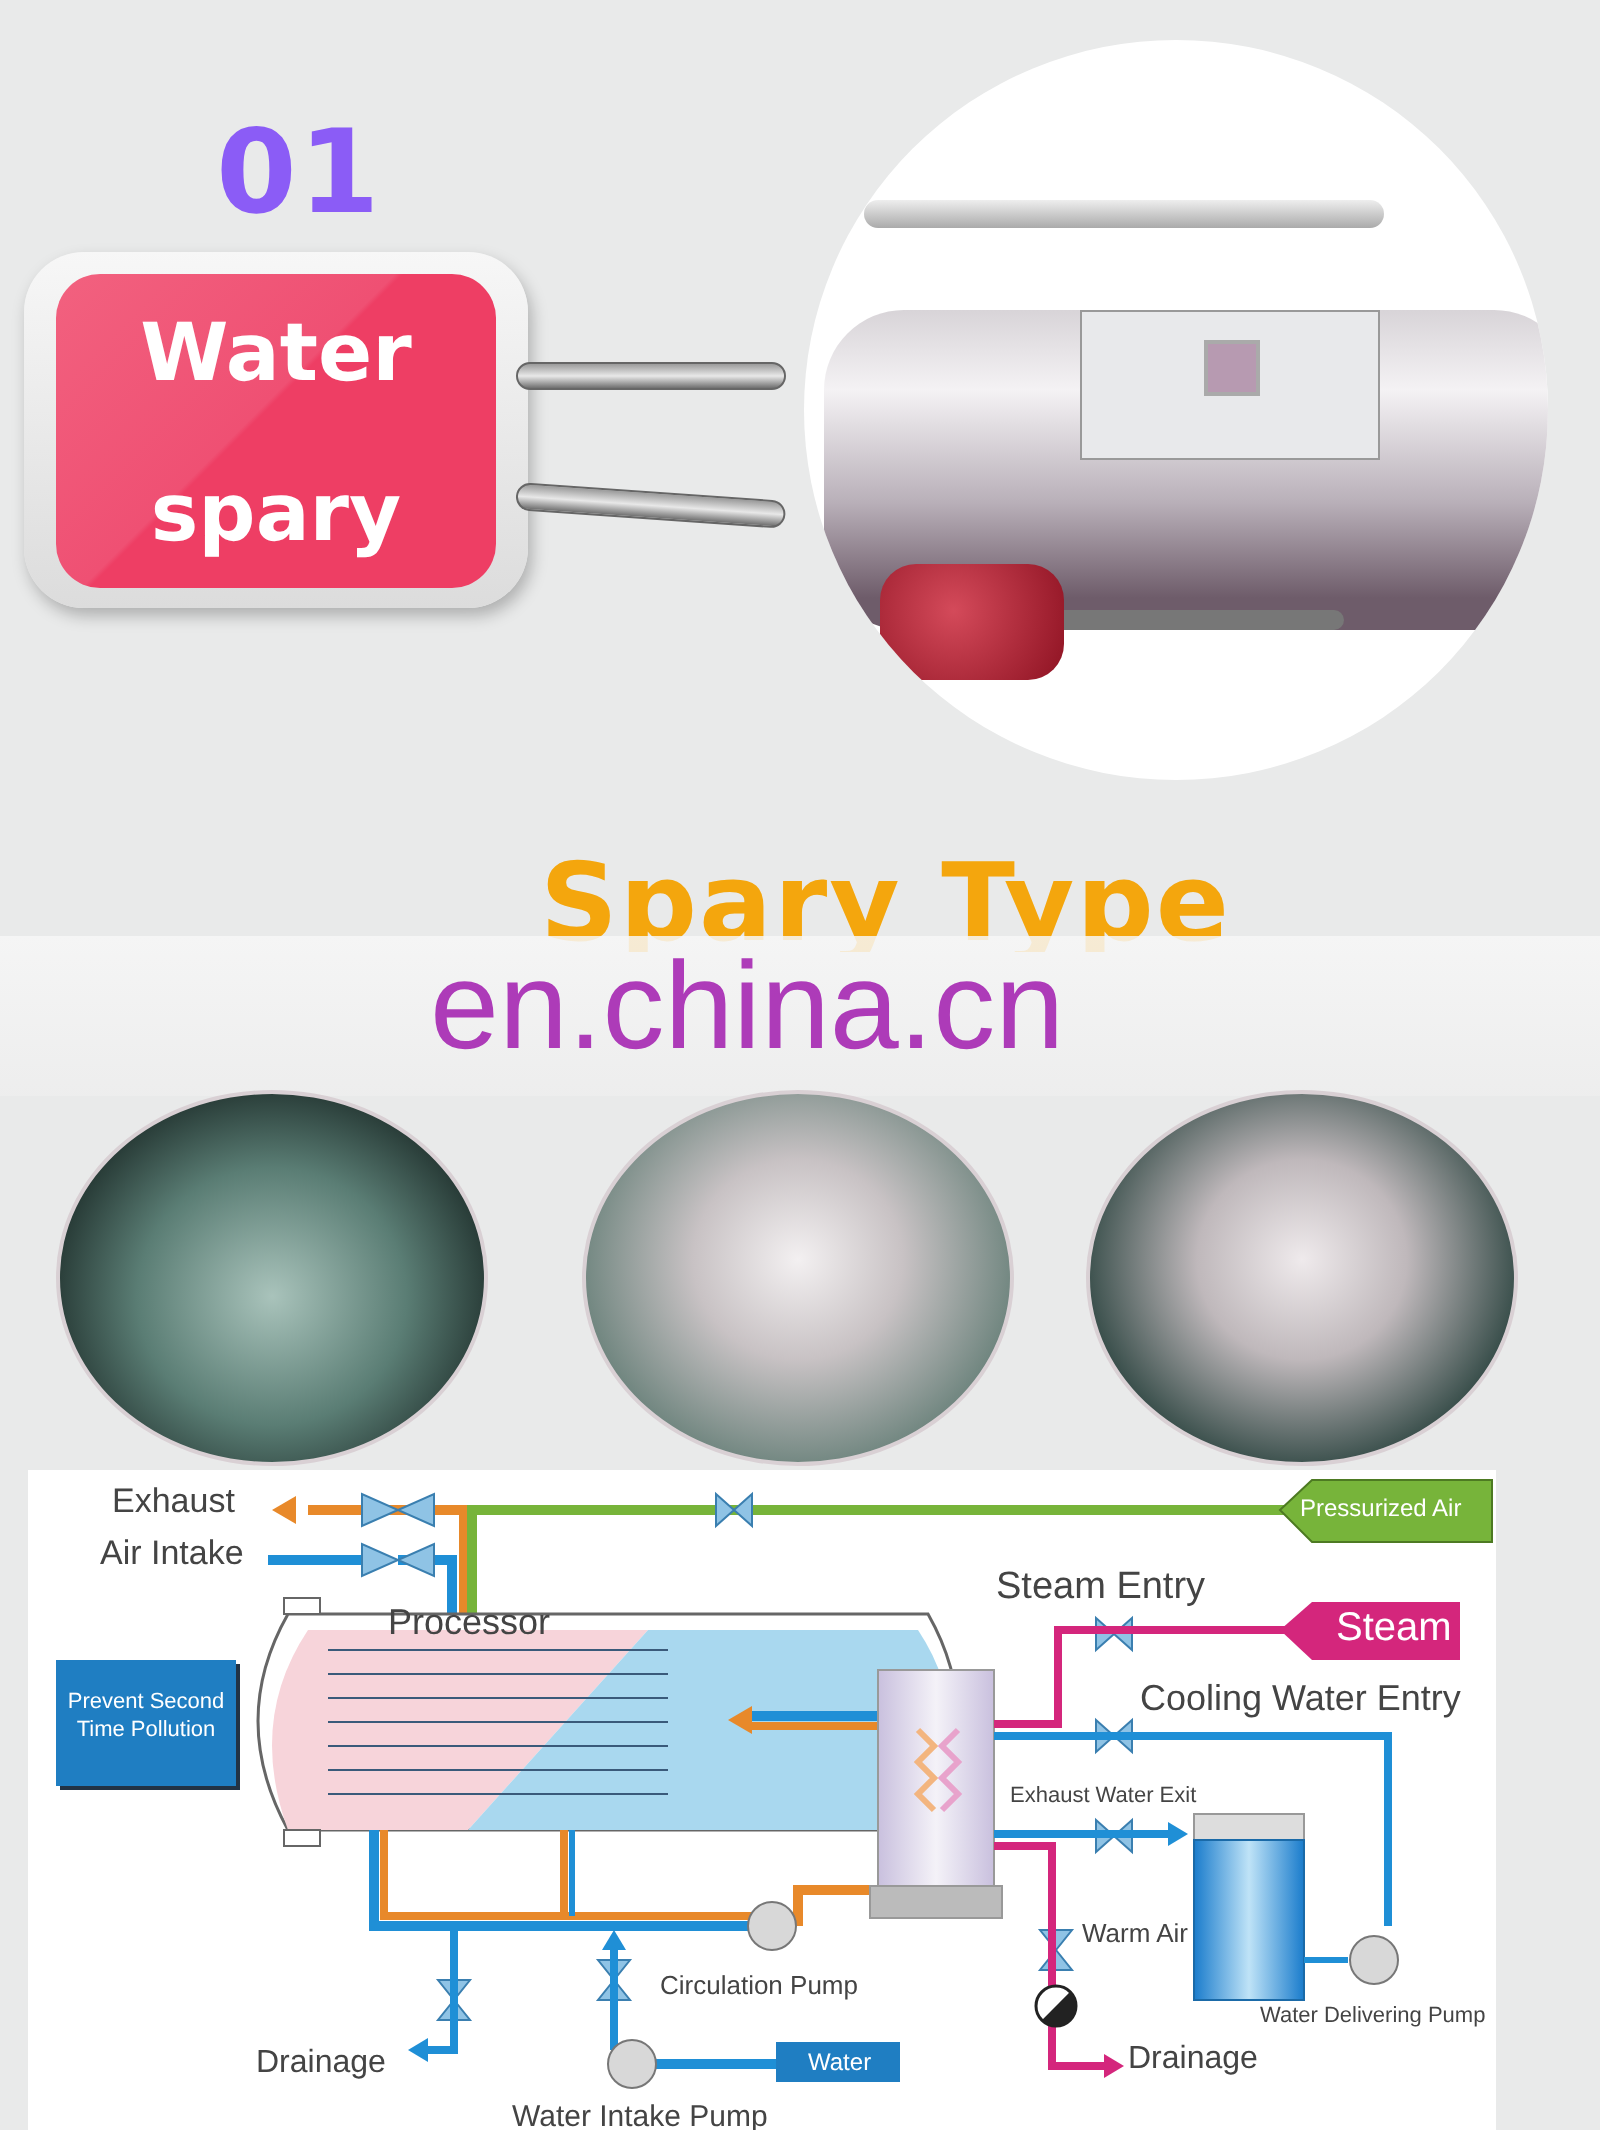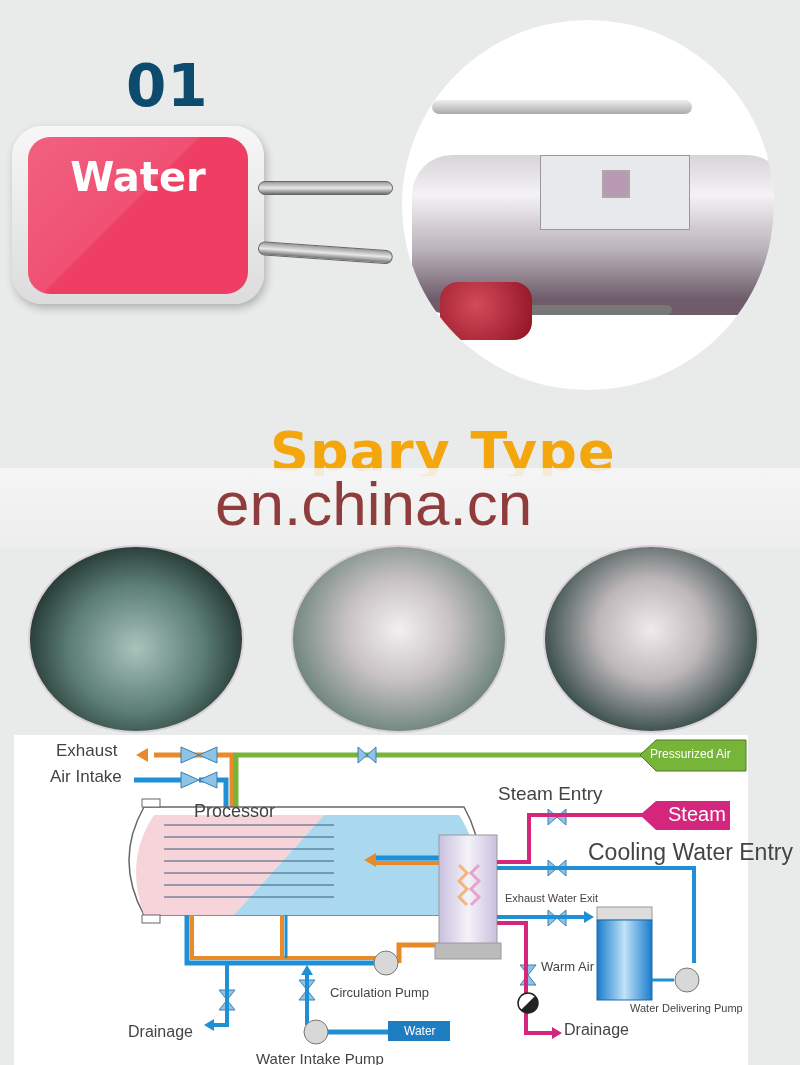--- a/index.html
+++ b/index.html
@@ -1,47 +1,48 @@
 <!DOCTYPE html>
 <html><head>
 <meta charset="utf-8">
 <style>
   * { box-sizing: border-box; margin: 0; padding: 0; }
   body { width: 800px; height: 1065px; background: #e9eaea; font-family: "DejaVu Sans", sans-serif; position: relative; overflow: hidden; }
   .abs { position: absolute; }
-  .num01 { left: 126px; top: 52px; font-size: 58px; font-weight: bold; color: #0c4a6e; letter-spacing: 1px; }
+  .num01 { left: 108px; top: 52px; font-size: 58px; font-weight: bold; color: #8b5cf6; letter-spacing: 1px; }
   .tag-outer { left: 12px; top: 126px; width: 252px; height: 178px; border-radius: 30px; background: linear-gradient(#f7f7f7,#dcdcdc); box-shadow: 2px 4px 8px rgba(0,0,0,0.25); }
   .tag-inner { left: 28px; top: 137px; width: 220px; height: 157px; border-radius: 22px; background: linear-gradient(135deg,#f2617f 0%,#ef5073 45%,#ee3e64 46%,#ee3e64 100%); color: #fff; font-weight: bold; font-size: 40px; text-align: center; line-height: 80px; }
   .bar { height: 14px; border-radius: 7px; background: linear-gradient(#9b9b9b,#e8e8e8 50%,#6f6f6f); border: 1px solid #666; }
   .machine { left: 402px; top: 20px; width: 372px; height: 370px; border-radius: 50%; background: #fff; overflow: hidden; }
   .machine .tank { position:absolute; left: 10px; top: 135px; width: 375px; height: 160px; border-radius: 40px; background: linear-gradient(#d8d4d8,#f4f2f4 25%,#b9b0b9 60%,#6e5c6a 90%); }
   .machine .pipe { position:absolute; left: 30px; top: 80px; width: 260px; height: 14px; background: linear-gradient(#eee,#aaa); border-radius:7px; }
   .machine .panel { position:absolute; left: 138px; top: 135px; width: 150px; height: 75px; background:#e8e9eb; border:1px solid #999; }
   .machine .screen { position:absolute; left: 200px; top: 150px; width: 28px; height: 28px; background:#b79ab1; border:2px solid #aaa; }
   .machine .pump { position:absolute; left: 38px; top: 262px; width: 92px; height: 58px; background: radial-gradient(circle at 40% 40%,#d44a5a,#8e1222); border-radius: 18px; }
   .machine .rail { position:absolute; left: 80px; top: 285px; width: 190px; height: 10px; background:#777; border-radius:5px; }
   .title2 { left: 270px; top: 420px; font-size: 54px; font-weight: bold; color: #f4a60d; height: 56px; overflow: hidden; letter-spacing: 1px; }
   .band { left: 0; top: 468px; width: 800px; height: 80px; background: linear-gradient(#f7f7f7,#eeeeee); opacity: 0.85; }
-  .watermark { left: 215px; top: 468px; font-family: "Liberation Sans", sans-serif; font-size: 62px; color: #7f1d1d; opacity: 0.85; }
+  .watermark { left: 215px; top: 468px; font-family: "Liberation Sans", sans-serif; font-size: 62px; color: #a21caf; opacity: 0.85; }
   .oval { top: 545px; width: 216px; height: 188px; border-radius: 50%; overflow: hidden; border: 2px solid #d9d0d4; }
   .oval1 { left: 28px; background: radial-gradient(ellipse at 50% 55%, #a9c3bb 0%, #5a7d74 45%, #1b2a27 80%); }
   .oval2 { left: 291px; background: radial-gradient(ellipse at 50% 45%, #f3f0f1 0%, #c8c2c4 35%, #5f7a72 80%); }
   .oval3 { left: 543px; background: radial-gradient(ellipse at 50% 45%, #efeaec 0%, #bfb8bb 35%, #1f3a35 80%); }
   .diagram { left: 14px; top: 735px; width: 734px; height: 330px; background: #fff; }
   .lbl { position: absolute; color: #444; font-family: "Liberation Sans", sans-serif; white-space: nowrap; }
   .bluebox { position:absolute; left: 14px; top: 95px; width: 90px; height: 63px; background:#1f7ec2; color:#fff; font-size: 11px; text-align:center; padding-top:14px; line-height:14px; font-family:"Liberation Sans",sans-serif; box-shadow: 2px 2px 0 #234; }
   .ntag { position:absolute; color:#fff; font-family:"Liberation Sans",sans-serif; }
 </style>
 </head>
 <body>
 
 <div class="abs num01">01</div>
 <div class="abs tag-outer"></div>
 <div class="abs tag-inner">
   <div>Water</div>
+  <div>spary</div>
 </div>
 <div class="abs bar" style="left:258px;top:181px;width:135px;"></div>
 <div class="abs bar" style="left:258px;top:241px;width:135px;transform:rotate(4deg);transform-origin:left center;"></div>
 
 <div class="abs machine">
   <div class="pipe"></div>
   <div class="tank"></div>
   <div class="panel"></div>
   <div class="screen"></div>
   <div class="rail"></div>
@@ -148,23 +149,27 @@
       <circle cx="372" cy="228" r="12"></circle>
         <circle cx="302" cy="297" r="12"></circle>
         <circle cx="673" cy="245" r="12"></circle>
     </g>
   </svg>
 
   <div class="lbl" style="left:42px;top:6px;font-size:17px;">Exhaust</div>
   <div class="lbl" style="left:36px;top:32px;font-size:17px;">Air Intake</div>
   <div class="ntag" style="left:636px;top:12px;font-size:12px;text-align:center;">Pressurized Air</div>
   <div class="lbl" style="left:180px;top:66px;font-size:18px;">Processor</div>
+  <div class="bluebox">
+    <div>Prevent Second</div>
+    <div>Time Pollution</div>
+  </div>
   <div class="lbl" style="left:484px;top:48px;font-size:19px;">Steam Entry</div>
   <div class="ntag" style="left:654px;top:68px;font-size:20px;">Steam</div>
-  <div class="lbl" style="left:556px;top:104px;font-size:23px;margin-left:18px;">Cooling Water Entry</div>
+  <div class="lbl" style="left:556px;top:104px;font-size:18px;">Cooling Water Entry</div>
   <div class="lbl" style="left:491px;top:157px;font-size:11px;">Exhaust Water Exit</div>
   <div class="lbl" style="left:527px;top:224px;font-size:13px;">Warm Air</div>
   <div class="lbl" style="left:114px;top:288px;font-size:16px;">Drainage</div>
   <div class="lbl" style="left:550px;top:286px;font-size:16px;">Drainage</div>
   <div class="lbl" style="left:316px;top:250px;font-size:13px;">Circulation Pump</div>
   <div class="abs" style="left:374px;top:286px;width:62px;height:20px;background:#1f7ec2;">
     <div class="ntag" style="left:16px;top:3px;font-size:12px;">Water</div>
   </div>
   <div class="lbl" style="left:242px;top:315px;font-size:15px;">Water Intake Pump</div>
   <div class="lbl" style="left:616px;top:267px;font-size:11px;">Water Delivering Pump</div>

